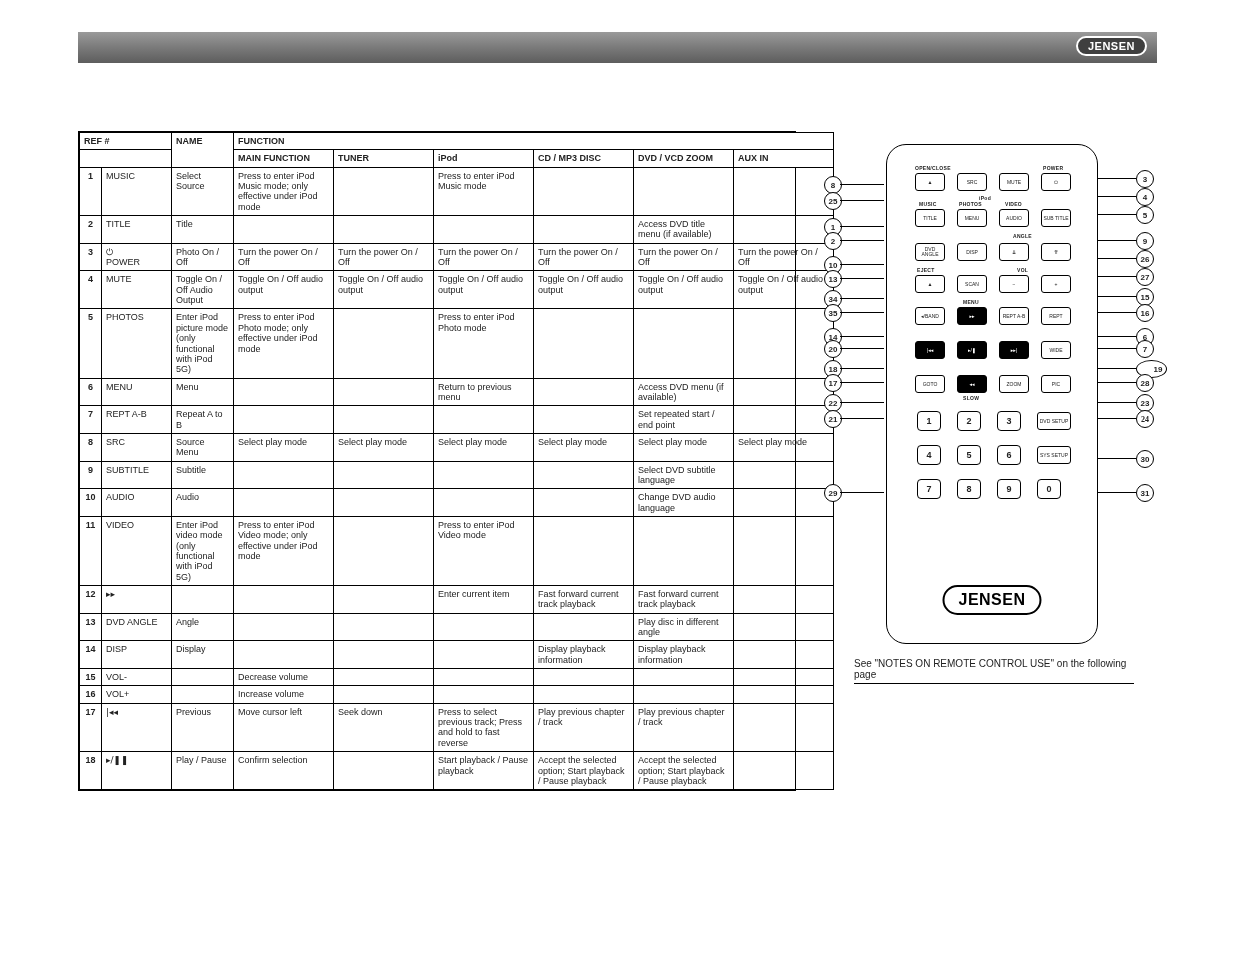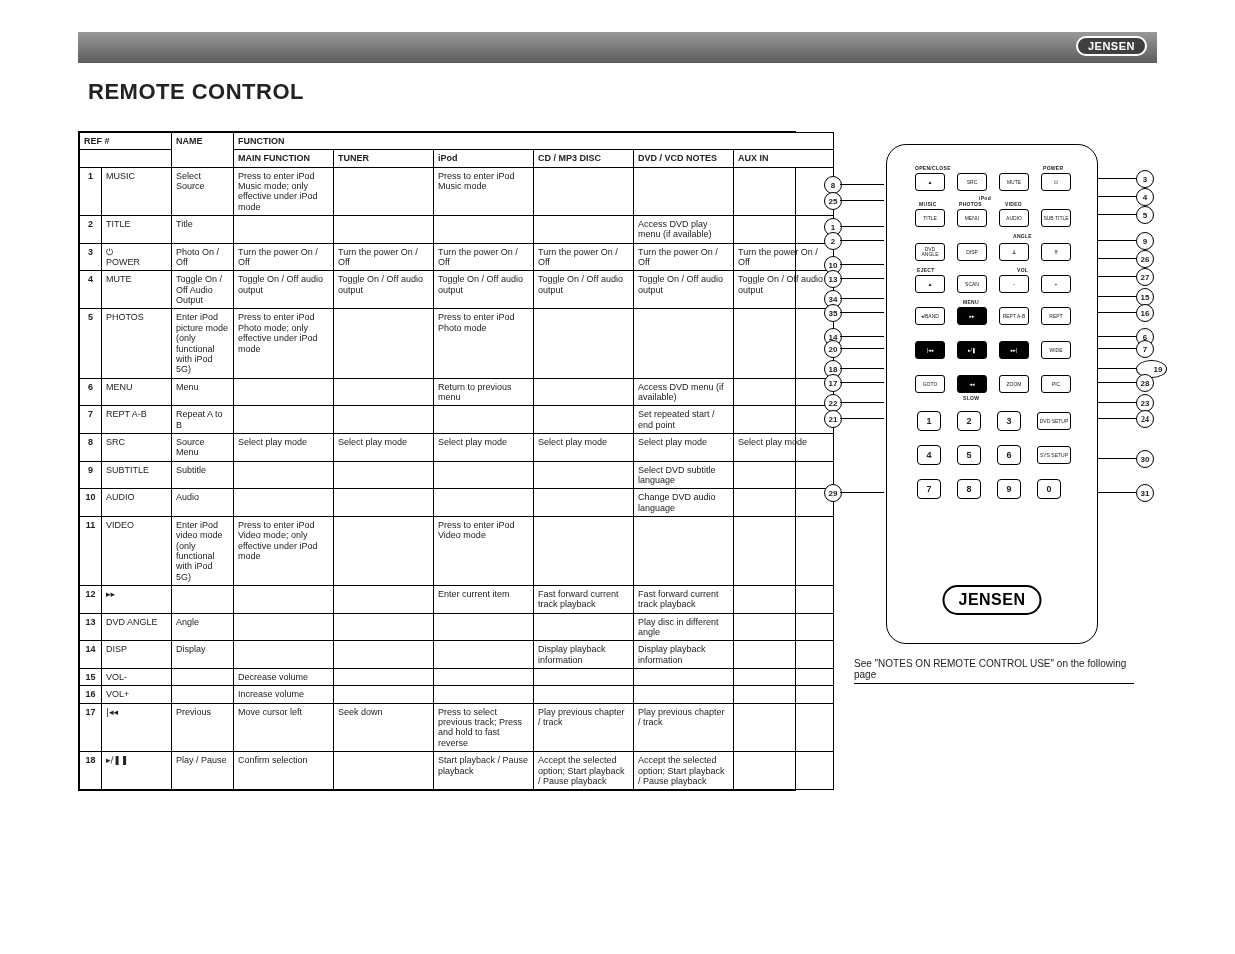--- a/index.html
+++ b/index.html
@@ -31,21 +31,20 @@
   .note-line{border-top:1px solid #000;margin-top:3px;}
 </style>
 </head>
 <body>
 <div class="page">
 
 <div class="topbar"></div>
 <div class="brand-badge">
   <span class="oval">JENSEN</span>
 </div>
-<div class="heading">REMOTE CONTROL</div>
 
 <div class="table-wrap">
 <table>
 <colgroup>
   <col class="c-ref">
           <col class="c-name">
           <col class="c-fn">
   <col class="c-mode">
           <col class="c-mode">
           <col class="c-mode">
@@ -58,21 +57,21 @@
     <th colspan="2">REF #</th>
     <th rowspan="2">NAME</th>
     <th colspan="6">FUNCTION</th>
   </tr>
   <tr>
     <th colspan="2"></th>
     <th>MAIN FUNCTION</th>
     <th>TUNER</th>
     <th>iPod</th>
     <th>CD / MP3 DISC</th>
-    <th>DVD / VCD NOTES</th>
+    <th>DVD / VCD ZOOM</th>
     <th>AUX IN</th>
   </tr>
 </thead>
 <tbody id="tbody">
           <tr>
             <td style="text-align: center; font-weight: 700;">1</td>
             <td><span class="sym"></span>MUSIC</td>
             <td>Select Source</td>
             <td>Press to enter iPod Music mode; only effective under iPod mode</td>
             <td></td>
@@ -82,21 +81,21 @@
             <td></td>
           </tr>
           <tr>
             <td style="text-align: center; font-weight: 700;">2</td>
             <td><span class="sym"></span>TITLE</td>
             <td>Title</td>
             <td></td>
             <td></td>
             <td></td>
             <td></td>
-            <td>Access DVD play menu (if available)</td>
+            <td>Access DVD title menu (if available)</td>
             <td></td>
           </tr>
           <tr>
             <td style="text-align: center; font-weight: 700;">3</td>
             <td><span class="sym">⏻</span><br>POWER</td>
             <td>Photo On / Off</td>
             <td>Turn the power On / Off</td>
             <td>Turn the power On / Off</td>
             <td>Turn the power On / Off</td>
             <td>Turn the power On / Off</td>

